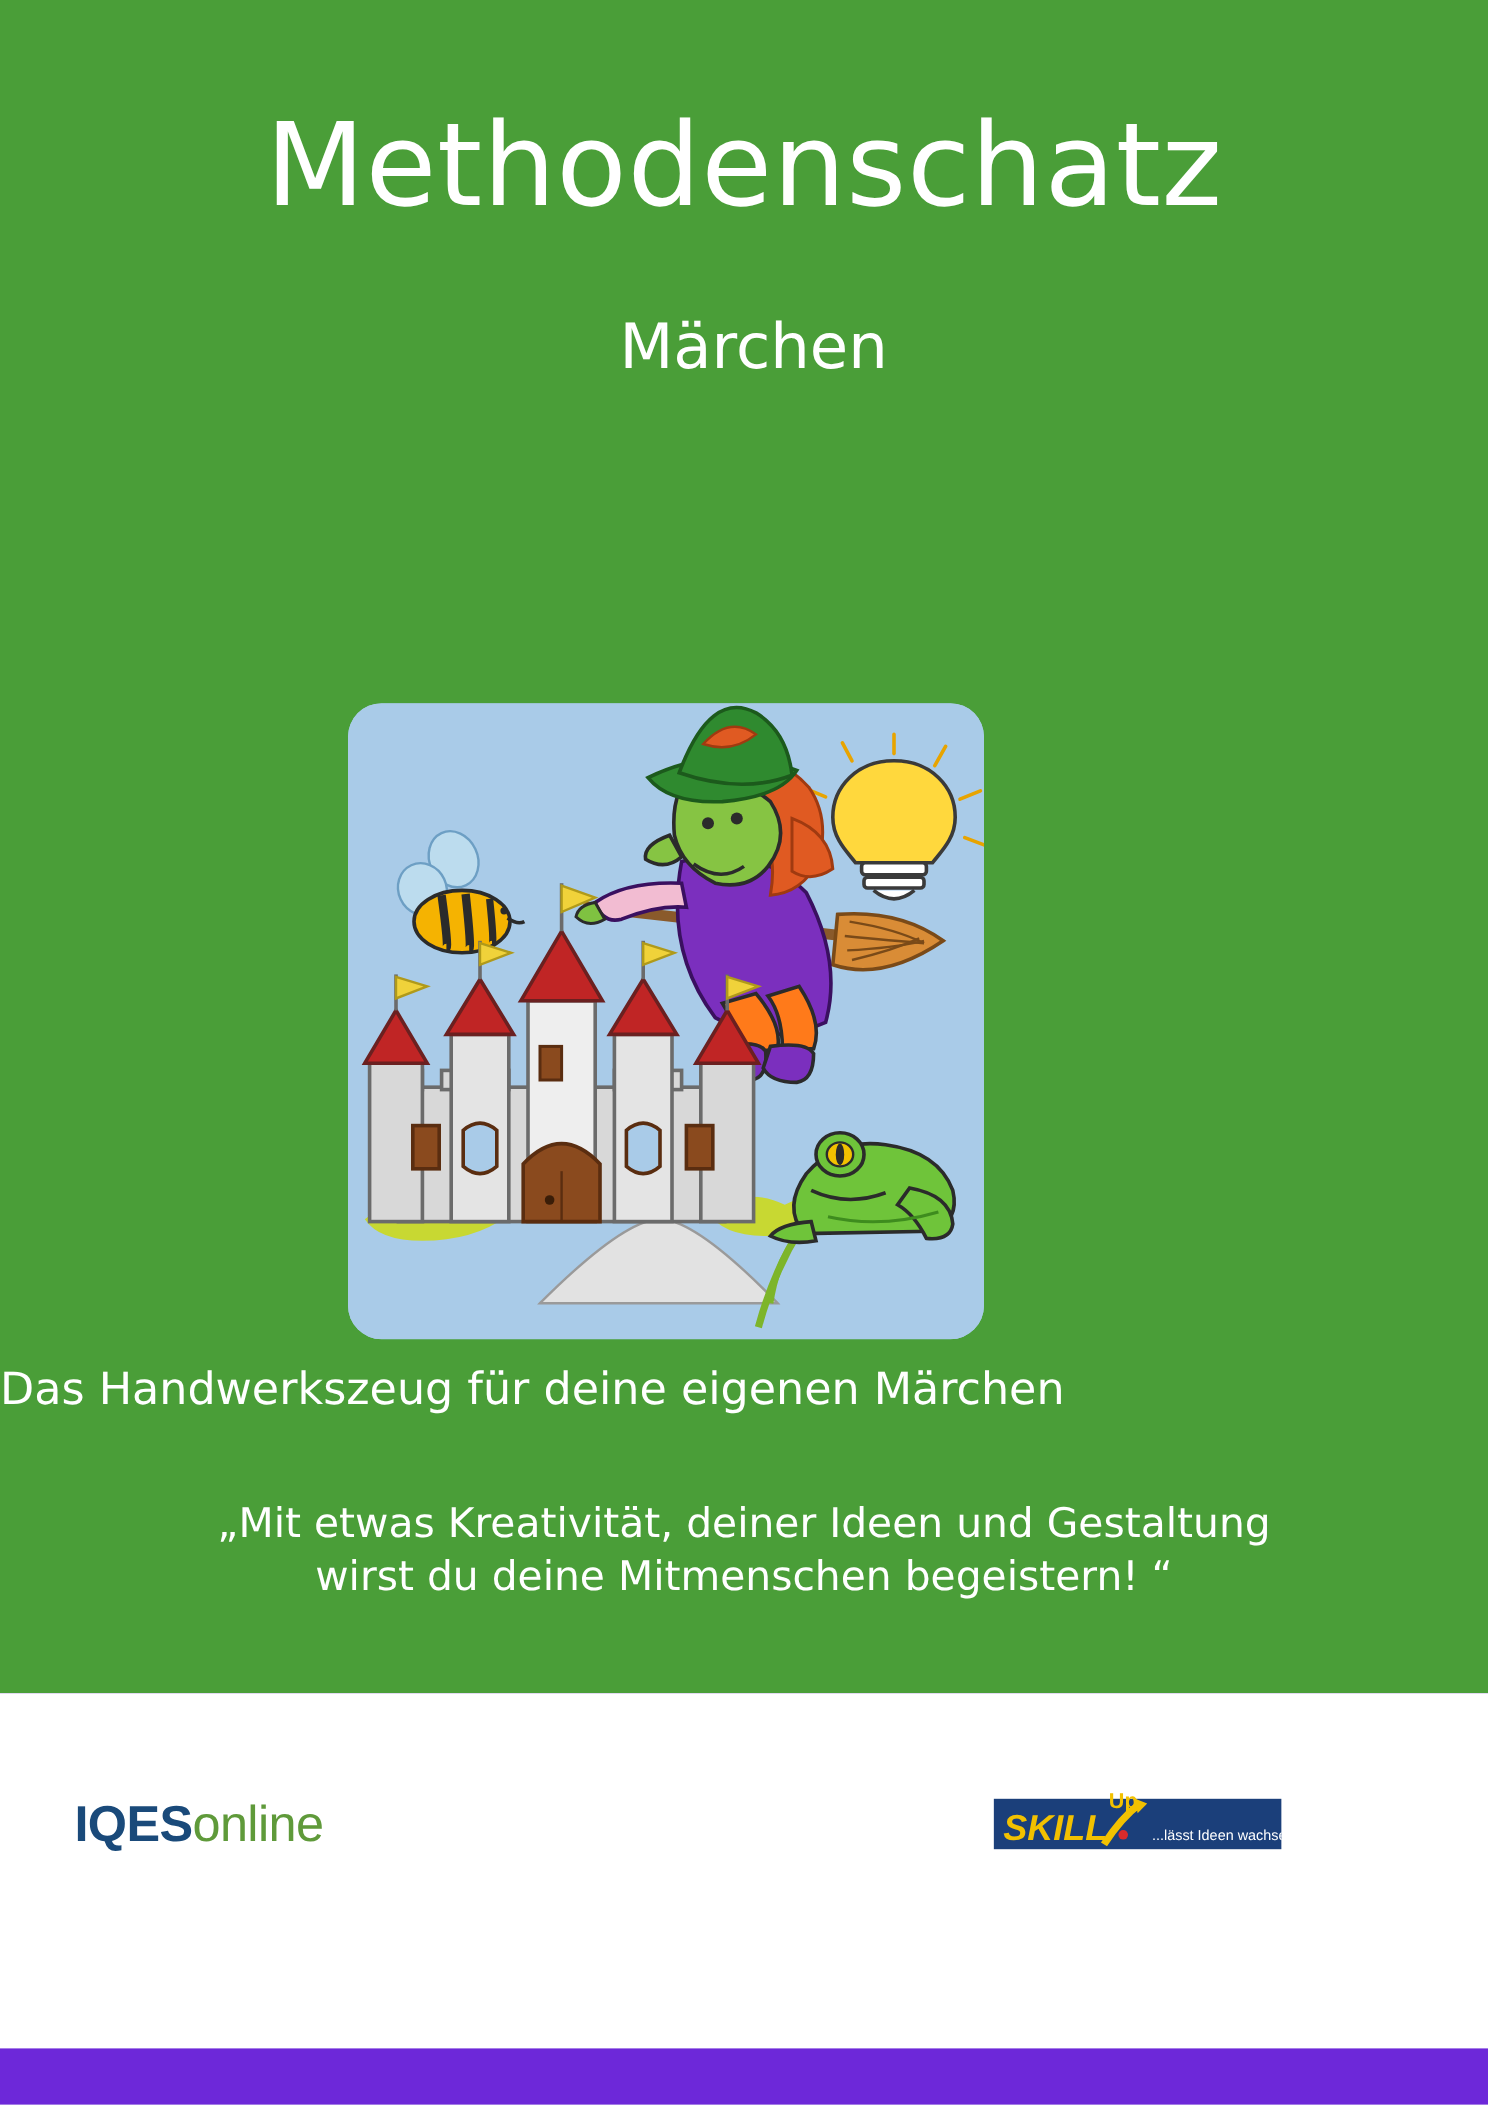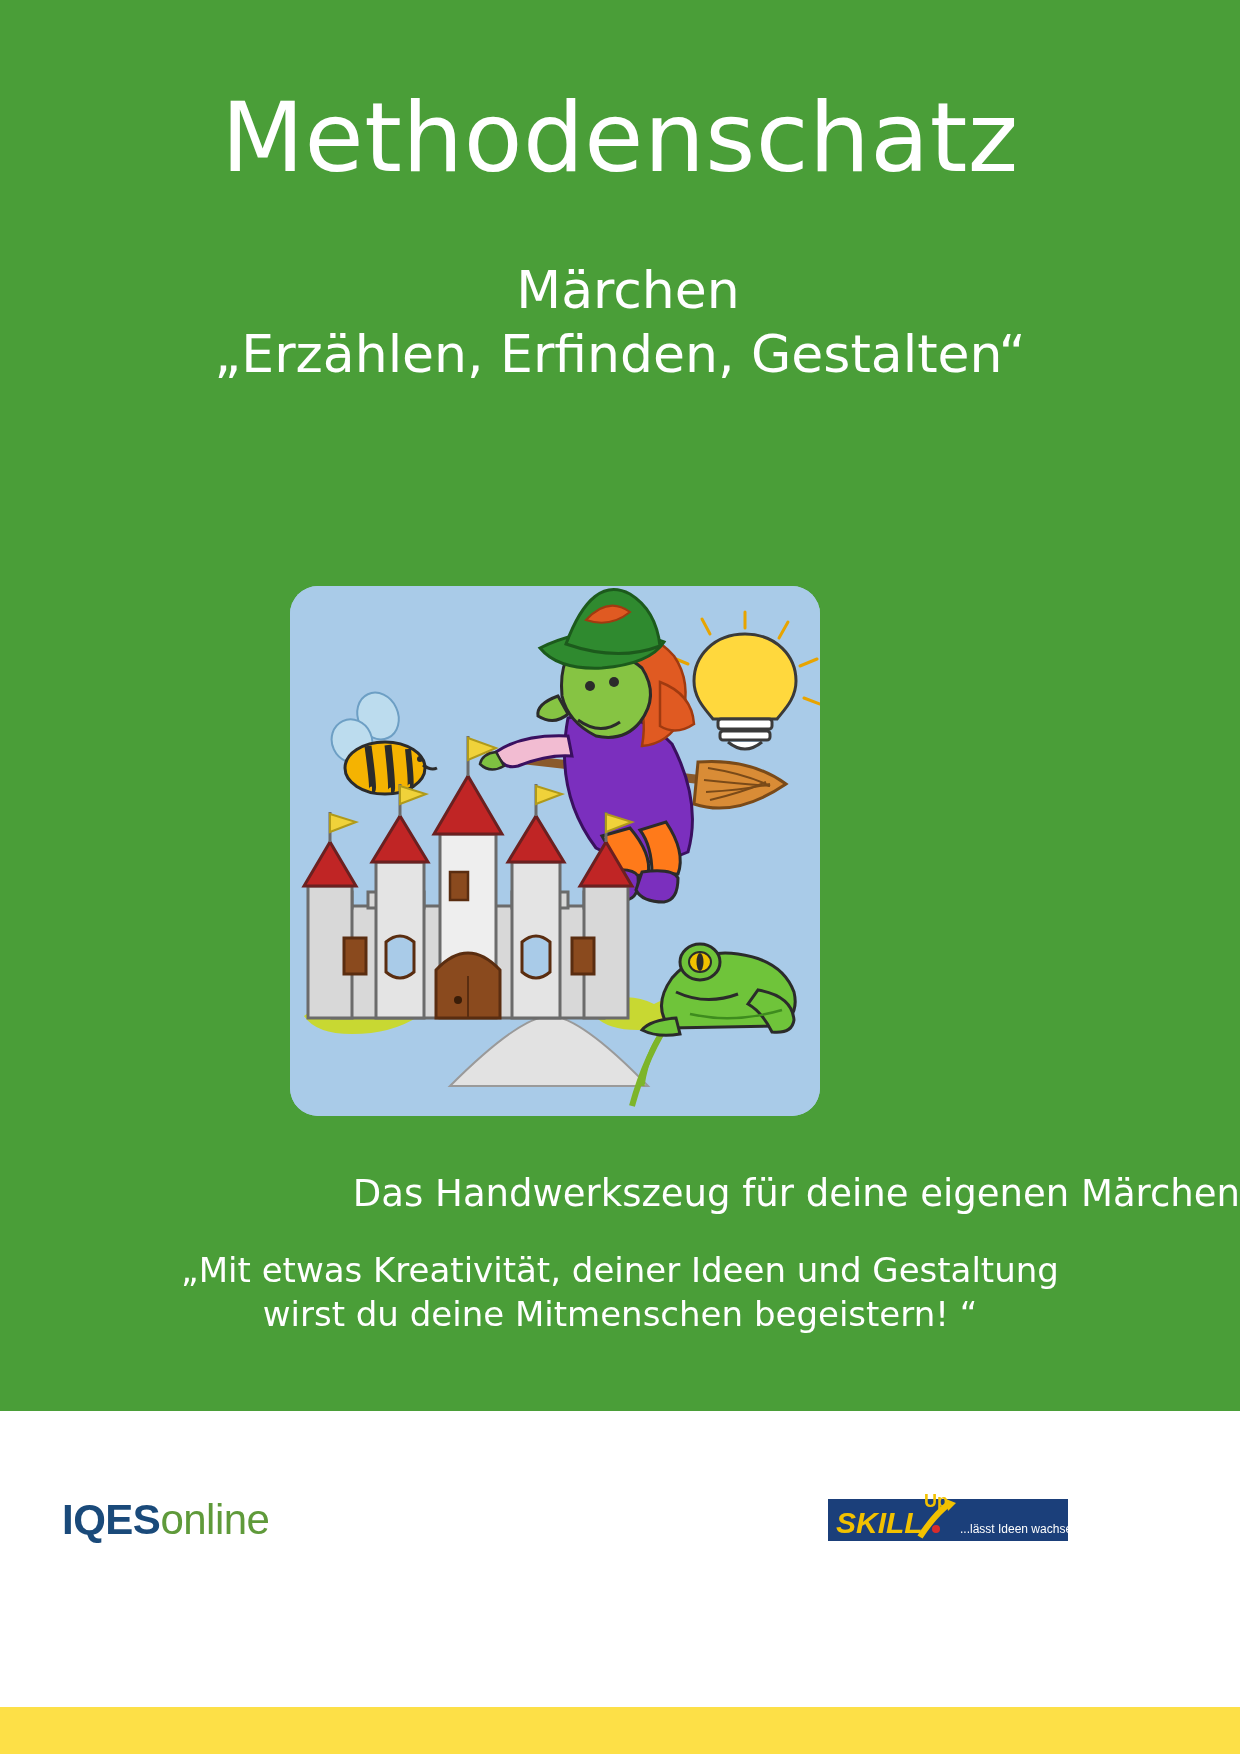--- a/index.html
+++ b/index.html
@@ -11,21 +11,21 @@
     width: 1240px;
     height: 1754px;
     font-family: "DejaVu Sans", sans-serif;
     overflow: hidden;
     position: relative;
   }
 
   .page {
     position: absolute;
     inset: 0;
-    background: #fde047;
+    background: #6d28d9;
     padding-left: 16px;
   }
 
   
   .cover {
     position: absolute;
     left: 0;
     top: 0;
     width: 1240px;
     height: 1411px;
@@ -75,24 +75,24 @@
     background: #a9cbe8;
     border-radius: 28px;
     overflow: hidden;
   }
 
   .illus-svg { display: block; width: 530px; height: 530px; }
 
   
   .tagline {
     position: absolute;
-    top: 1172px;
+    top: 1136px;
     left: 0;
     width: 100%;
-    text-align: right;
+    text-align: left;
     color: #ffffff;
     font-size: 37px;
     line-height: 1.2;
   }
 
   .quote {
     position: absolute;
     top: 1248px;
     left: 0;
     width: 100%;
@@ -144,21 +144,20 @@
 </head>
 <body>
 
 <div class="page">
 
   <div class="cover">
 
     <div class="title-block">
       <h1 class="main-title">Methodenschatz</h1>
       <div class="subtitle-1">Märchen</div>
-      <div class="subtitle-2">„Erzählen, Erfinden, Gestalten“</div>
     </div>
 
     <div class="illustration">
       <svg class="illus-svg" viewBox="0 0 530 530" xmlns="http://www.w3.org/2000/svg">
 
         <rect x="0" y="0" width="530" height="530" fill="#a9cbe8"></rect>
 
         <g stroke="#e8a400" stroke-width="3" stroke-linecap="round">
           <line x1="420" y1="48" x2="412" y2="33"></line>
           <line x1="455" y1="42" x2="455" y2="26"></line>

